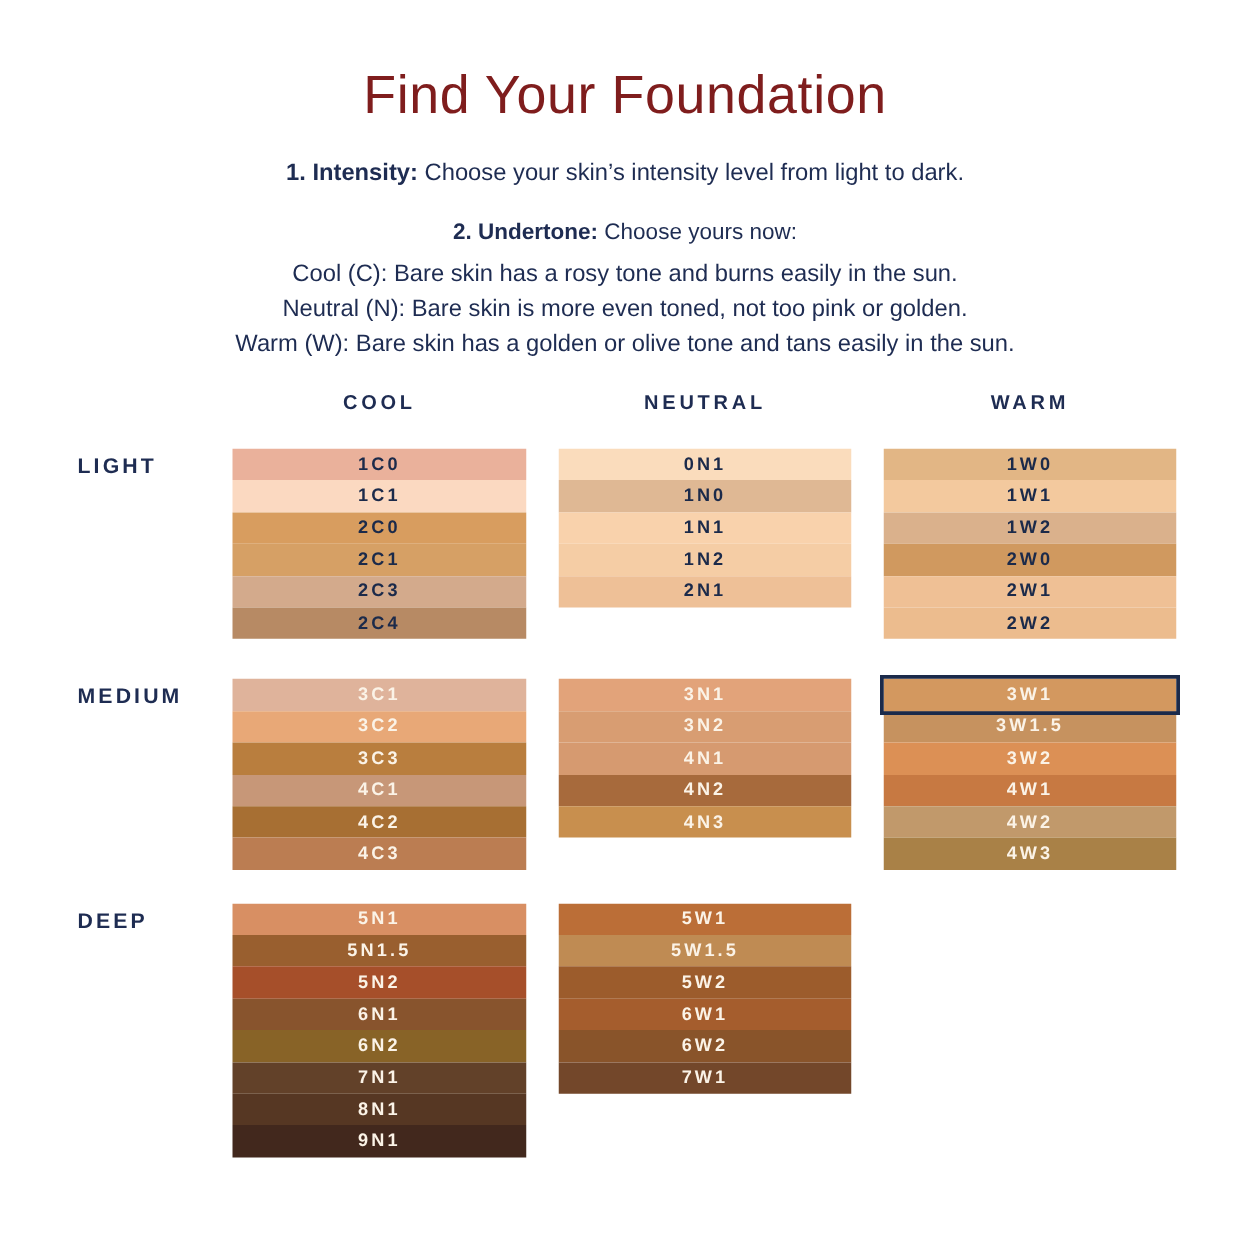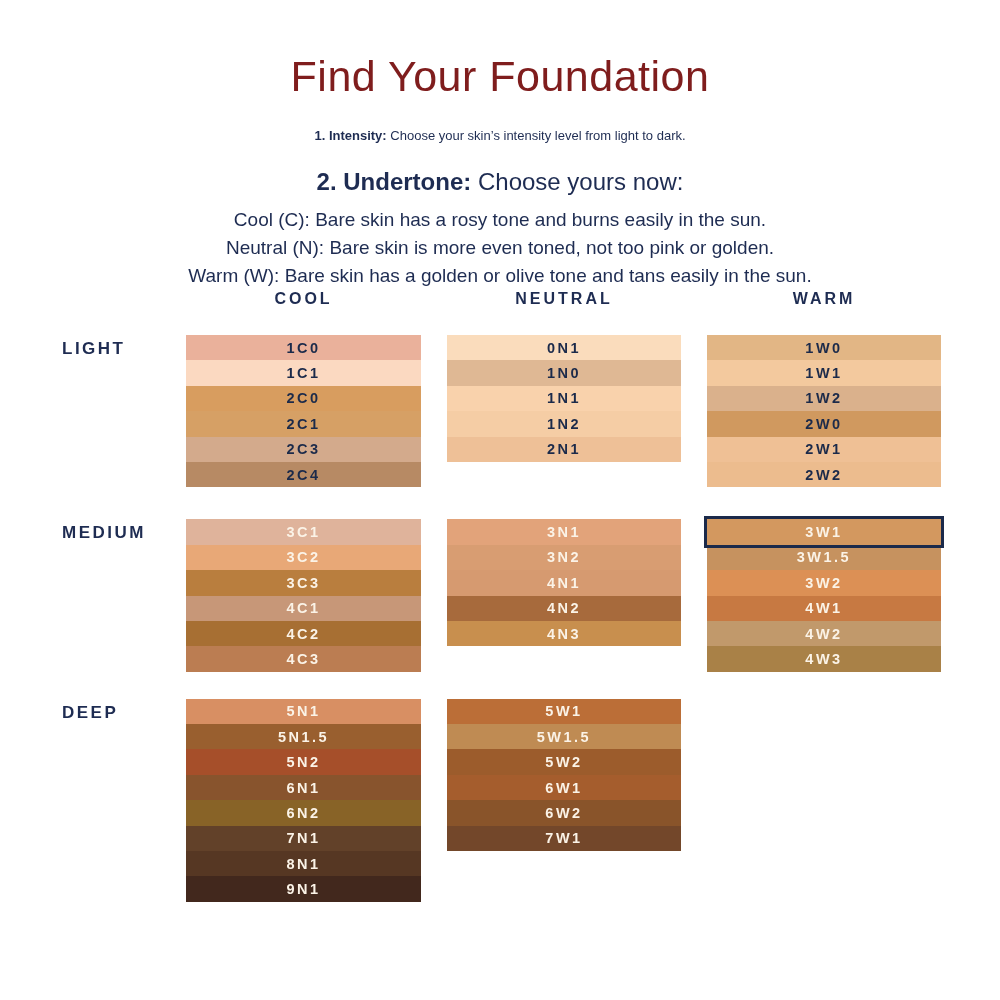--- a/index.html
+++ b/index.html
@@ -24,37 +24,38 @@
     font-weight: 400;
     letter-spacing: 0.5px;
     color: #7f1d1d;
   }
   .steps {
     text-align: center;
     color: #1e2c52;
   }
   .step1 {
     margin-top: 27px;
-    font-size: 13px;
+    font-size: 19px;
   }
   .step2-head {
     margin-top: 25px;
-    font-size: 24px;
+    font-size: 18px;
   }
   .undertone-line {
     font-size: 19px;
     line-height: 28px;
   }
   .undertone-block {
     margin-top: 10px;
   }
   b.step-label { font-weight: 700; }
 
   .grid-area {
     margin-left: 62px;
+    margin-top: 24px;
   }
   .grid-row {
     display: grid;
     grid-template-columns: 98px 235px 234px 234px;
     column-gap: 26px;
     align-items: start;
   }
   .head {
     text-align: center;
     font-size: 16px;

